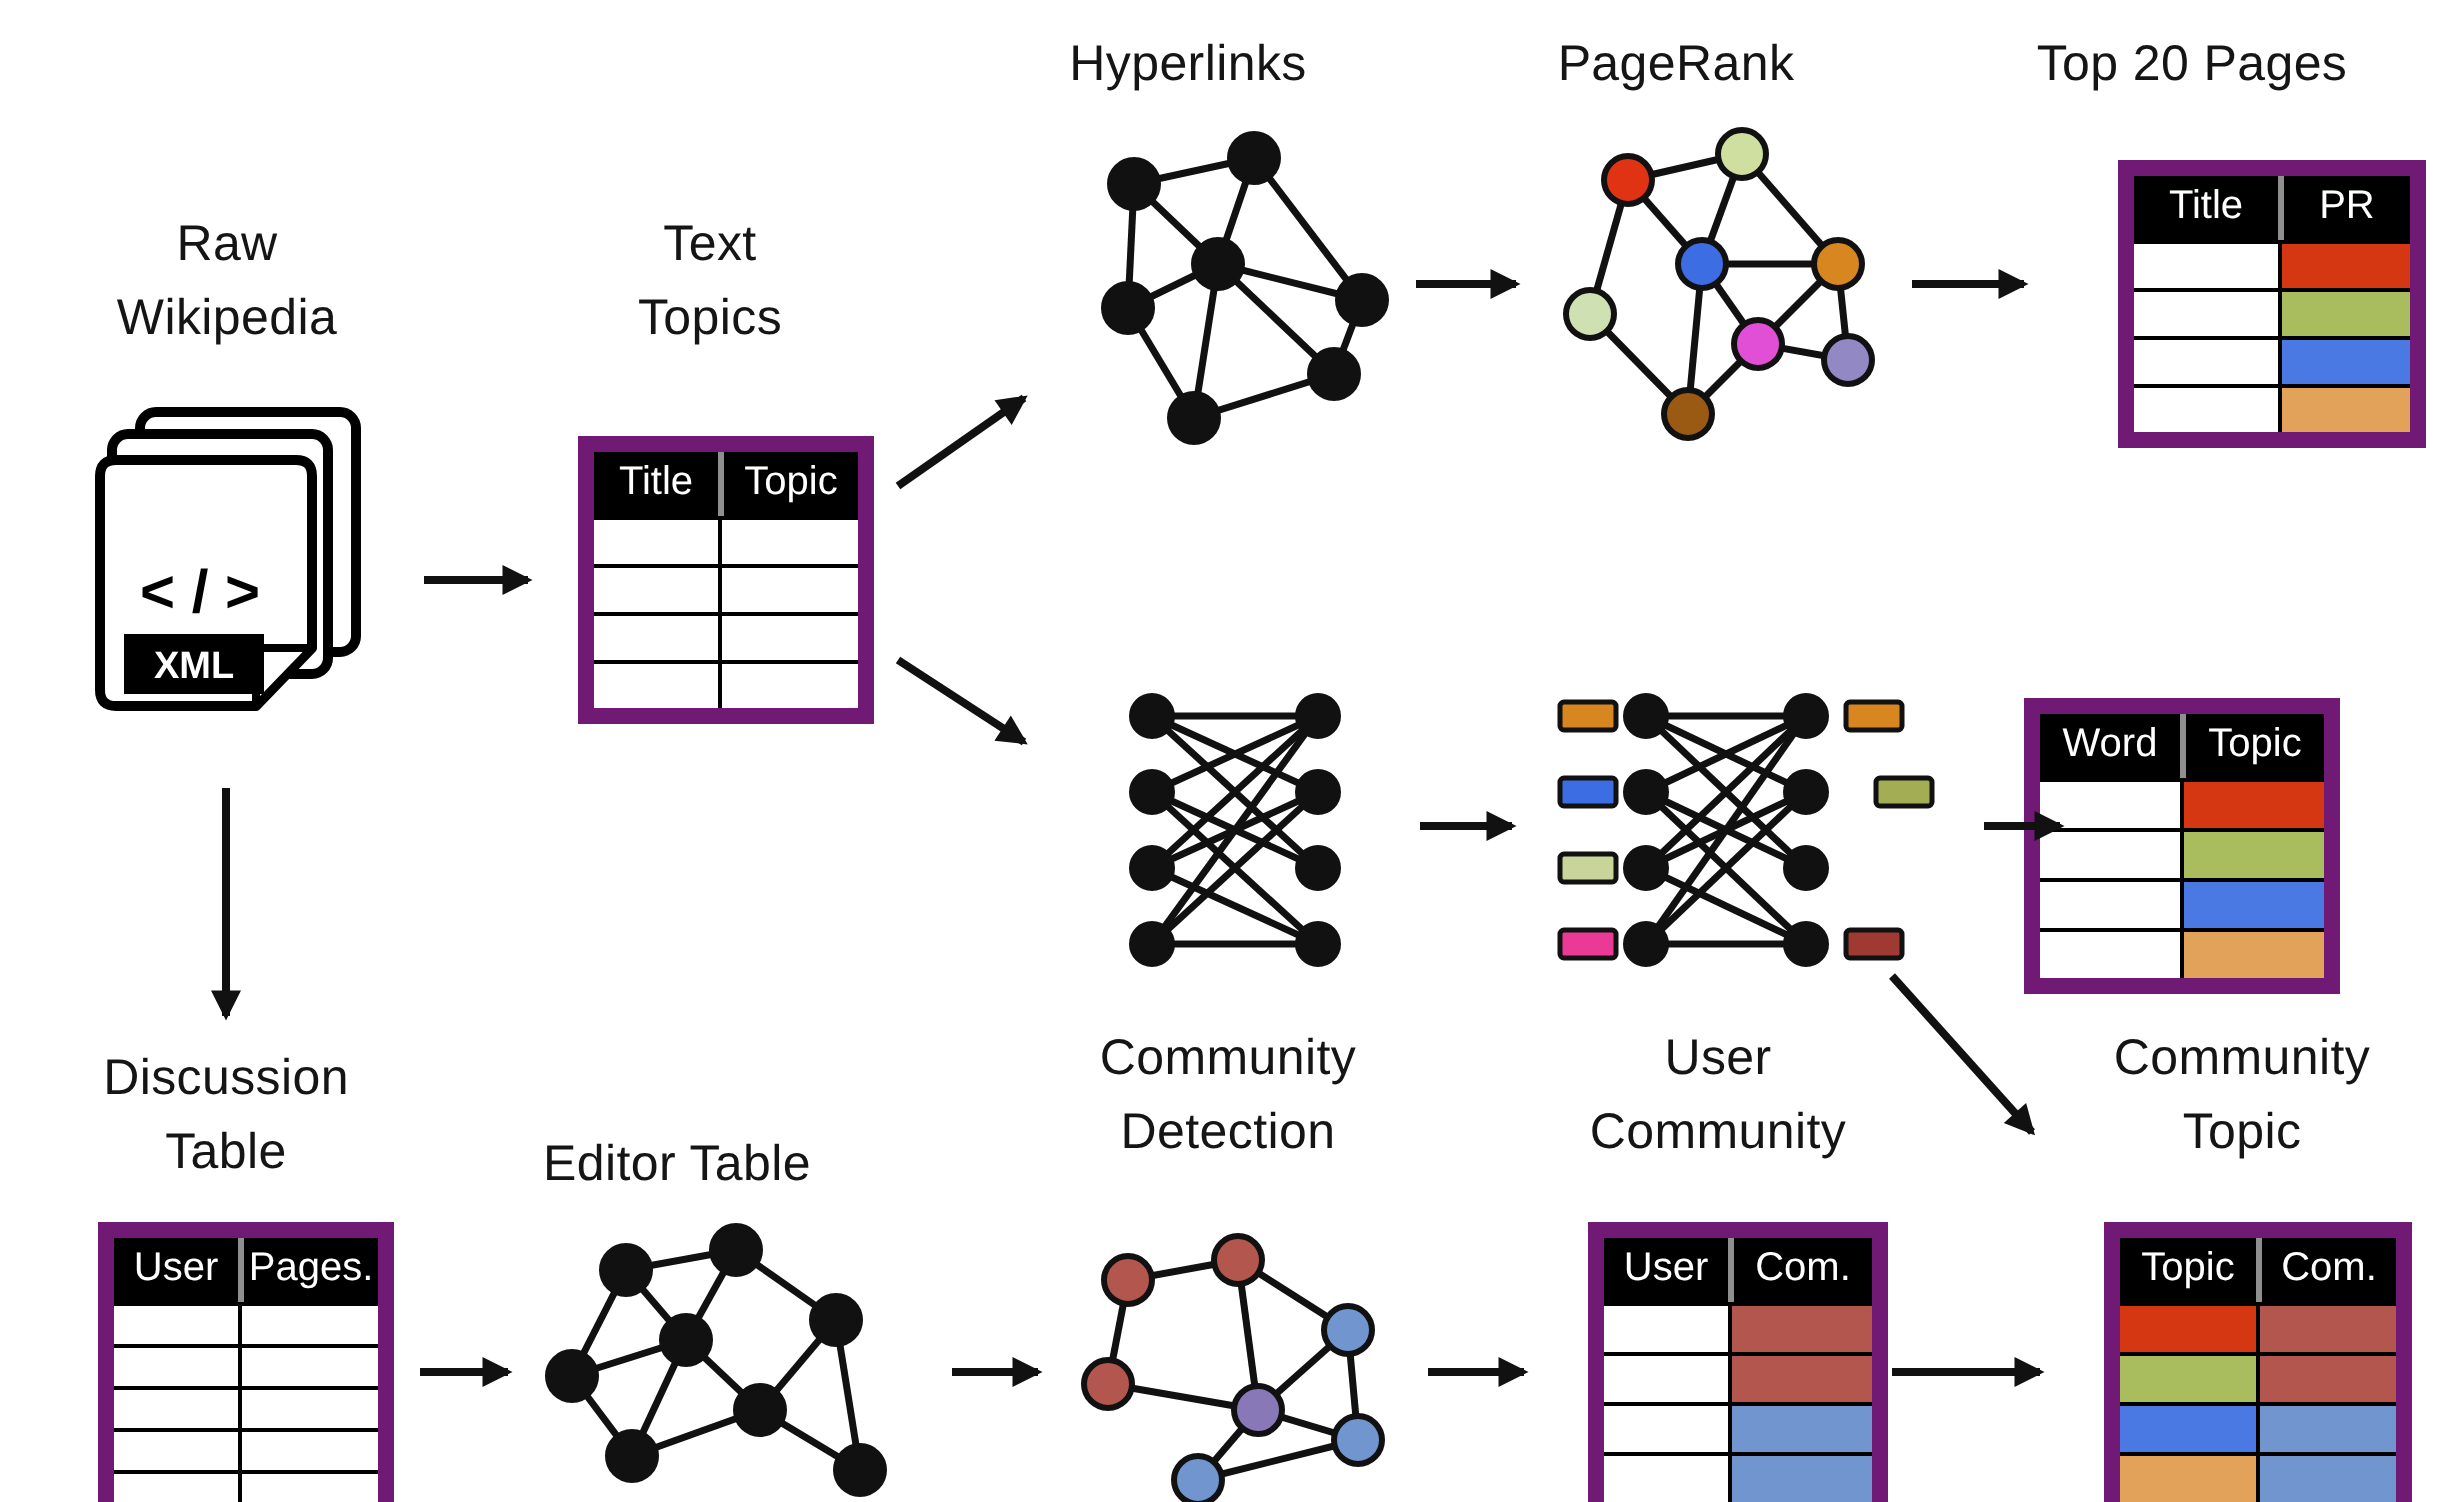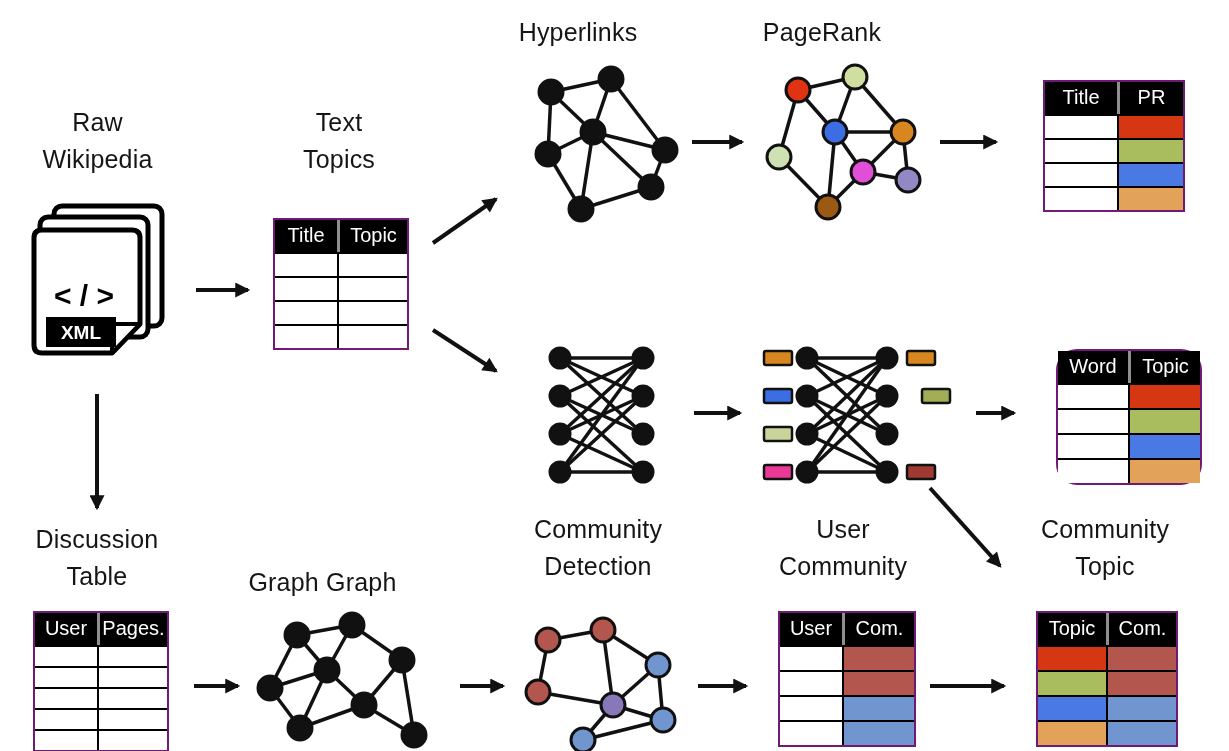--- a/index.html
+++ b/index.html
@@ -5,45 +5,46 @@
   * { margin:0; padding:0; box-sizing:border-box; }
   html,body { width:1229px; height:751px; }
   body {
     position:relative; background:#ffffff; overflow:hidden;
     font-family:"Liberation Sans", sans-serif; color:#151515;
   }
   .label {
     position:absolute; text-align:center; font-size:25px; line-height:37px;
     white-space:pre-line; letter-spacing:0.2px;
   }
-  .dtable { position:absolute; border:2px solid #701a75; background:#fff; width:max-content; }
+  .dtable { position:absolute; border:8px solid #701a75; background:#fff; width:max-content; }
   .thead { display:flex; background:#000; color:#fff; }
   .th { font-size:20px; padding:4px 2px 5px; text-align:center; }
   .th + .th { border-left:3px solid #8f8f8f; }
   .tr { display:flex; }
   .td { border-top:2px solid #000; background:#fff; }
   .td + .td { border-left:2px solid #000; }
   svg.graph, svg.icon { position:absolute; overflow:visible; }
   #arrows { position:absolute; left:0; top:0; pointer-events:none; }
   #arrows line { stroke:#111; stroke-width:4; }
 </style>
 </head>
 <body>
 
-<div style="position:absolute; inset:0;">
+<div style="position:absolute; inset:0;margin-left:16px;">
 
   <div class="label" style="left:488px; top:14px; width:180px;">Hyperlinks</div>
   <div class="label" style="left:737px; top:14px; width:170px;">PageRank</div>
+  <div class="label" style="left:980px; top:14px; width:200px;">Top 20 Pages</div>
   <div class="label" style="left:10px; top:104px; width:175px;">Raw
 Wikipedia</div>
   <div class="label" style="left:259px; top:104px; width:160px;">Text
 Topics</div>
   <div class="label" style="left:7px; top:521px; width:180px;">Discussion
 Table</div>
-  <div class="label" style="left:230px; top:564px; width:185px;">Graph Graph</div>
+  <div class="label" style="left:230px; top:564px; width:185px;">Editor Table</div>
   <div class="label" style="left:503px; top:511px; width:190px;">Community
 Detection</div>
   <div class="label" style="left:753px; top:511px; width:180px;">User
 Community</div>
   <div class="label" style="left:1010px; top:511px; width:190px;">Community
 Topic</div>
 
   <svg class="icon" style="left:20px; top:203px;" width="150" height="165" viewBox="0 0 150 165">
     <rect x="34" y="3" width="108" height="120" rx="8" fill="#fff" stroke="#000" stroke-width="5"></rect>
     <rect x="20" y="14" width="108" height="120" rx="8" fill="#fff" stroke="#000" stroke-width="5"></rect>
@@ -91,21 +92,21 @@
       </div>
       <div class="tr">
         <div class="td" style="width: 72px; height: 24px;"></div>
         <div class="td" style="width: 66px; height: 24px; background: rgb(75, 121, 227);"></div>
       </div>
       <div class="tr">
         <div class="td" style="width: 72px; height: 24px;"></div>
         <div class="td" style="width: 66px; height: 24px; background: rgb(227, 162, 89);"></div>
       </div>
     </div>
-  <div class="dtable" style="left:1056px; top:349px;border-radius:21px;">
+  <div class="dtable" style="left:996px; top:349px;">
       <div class="thead">
         <div class="th" style="width: 70px;">Word</div>
         <div class="th" style="width: 72px;">Topic</div>
       </div>
       <div class="tr">
         <div class="td" style="width: 70px; height: 25px;"></div>
         <div class="td" style="width: 72px; height: 25px; background: rgb(213, 55, 19);"></div>
       </div>
       <div class="tr">
         <div class="td" style="width: 70px; height: 25px;"></div>

